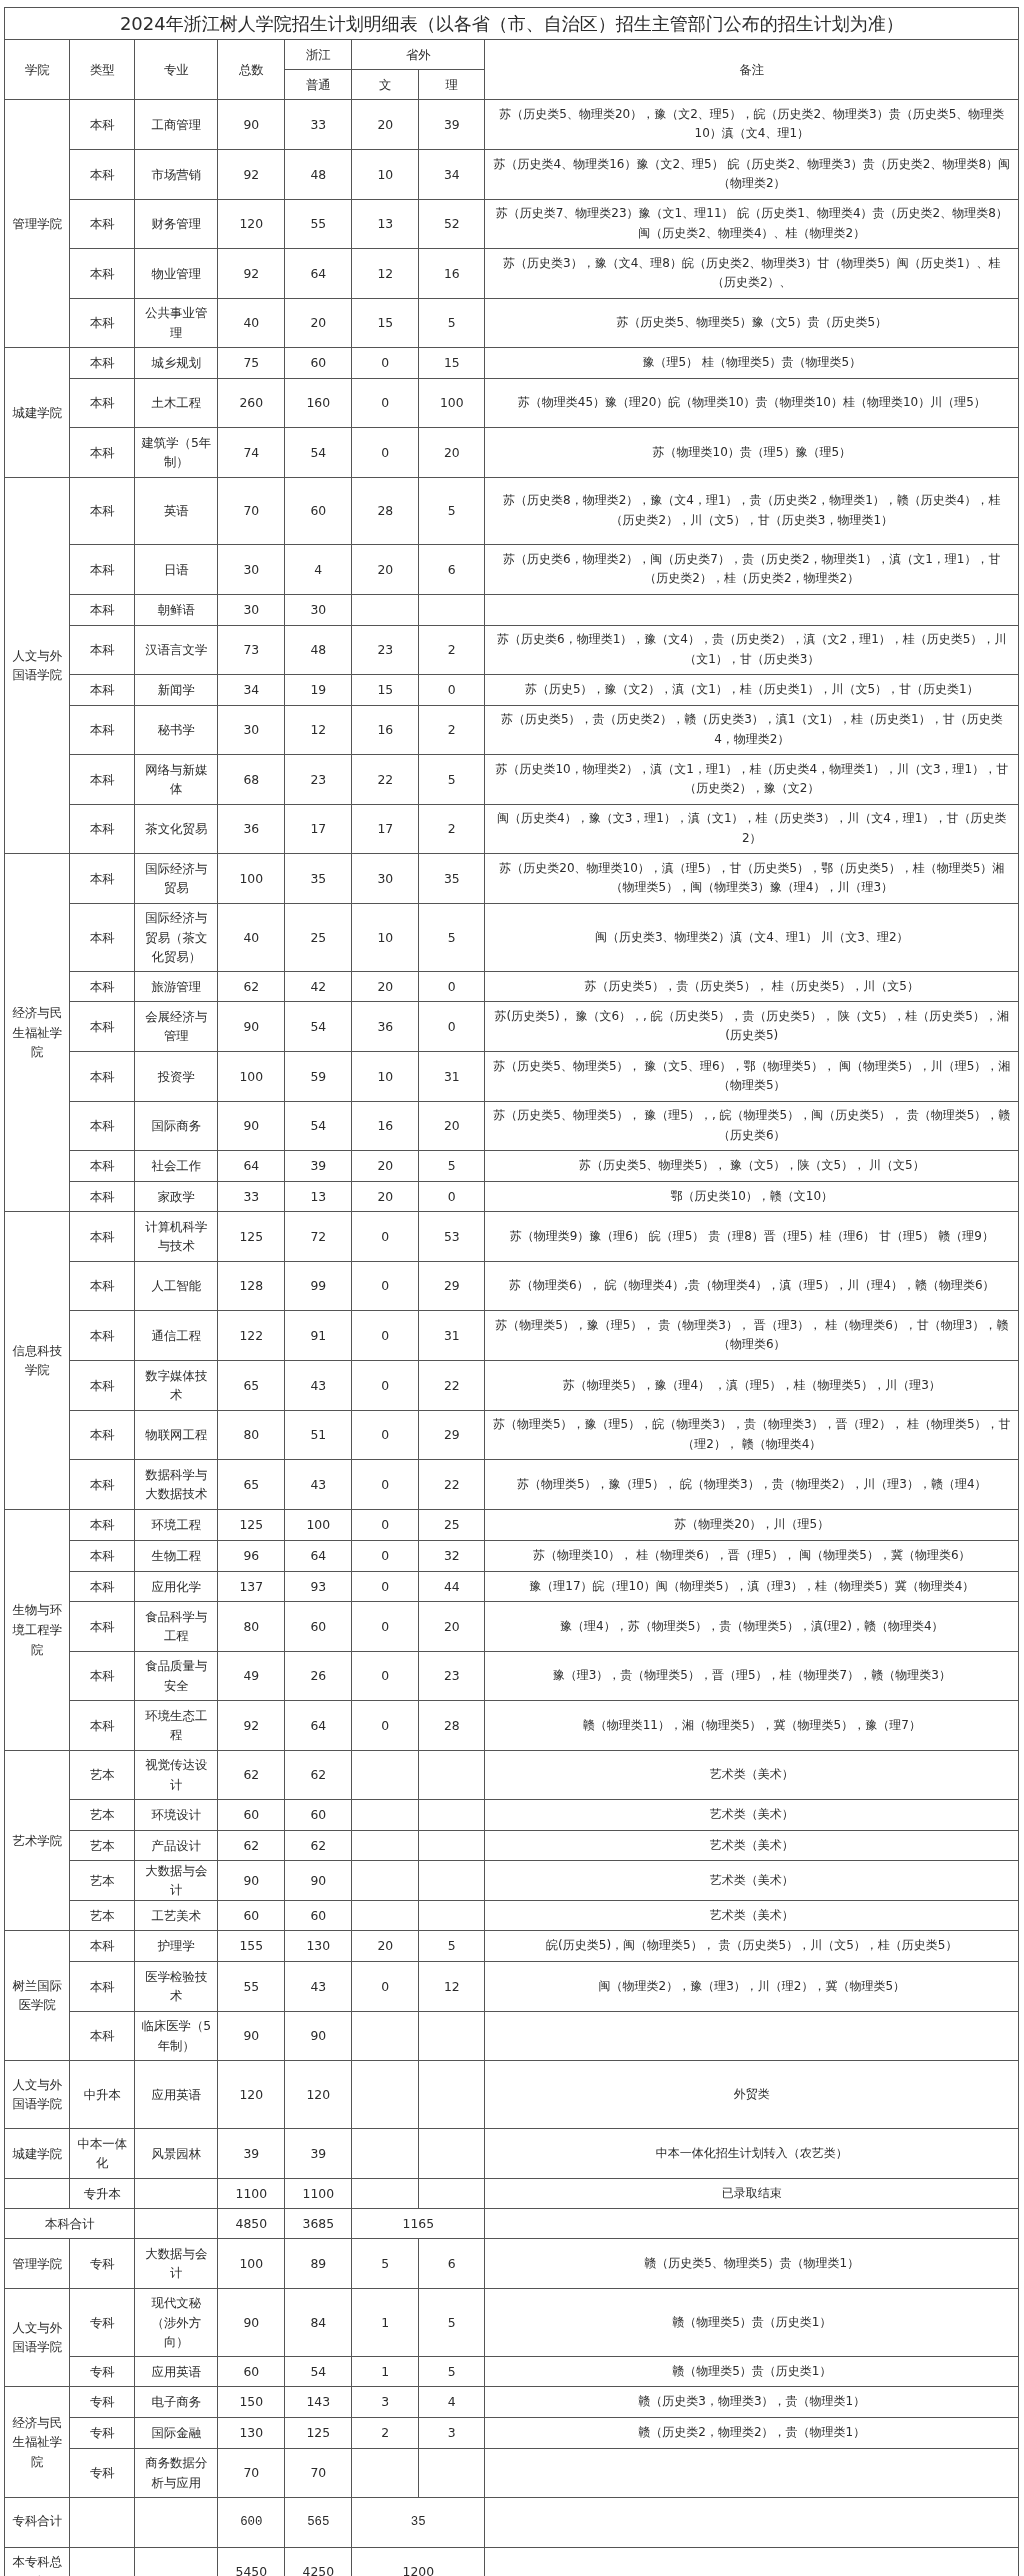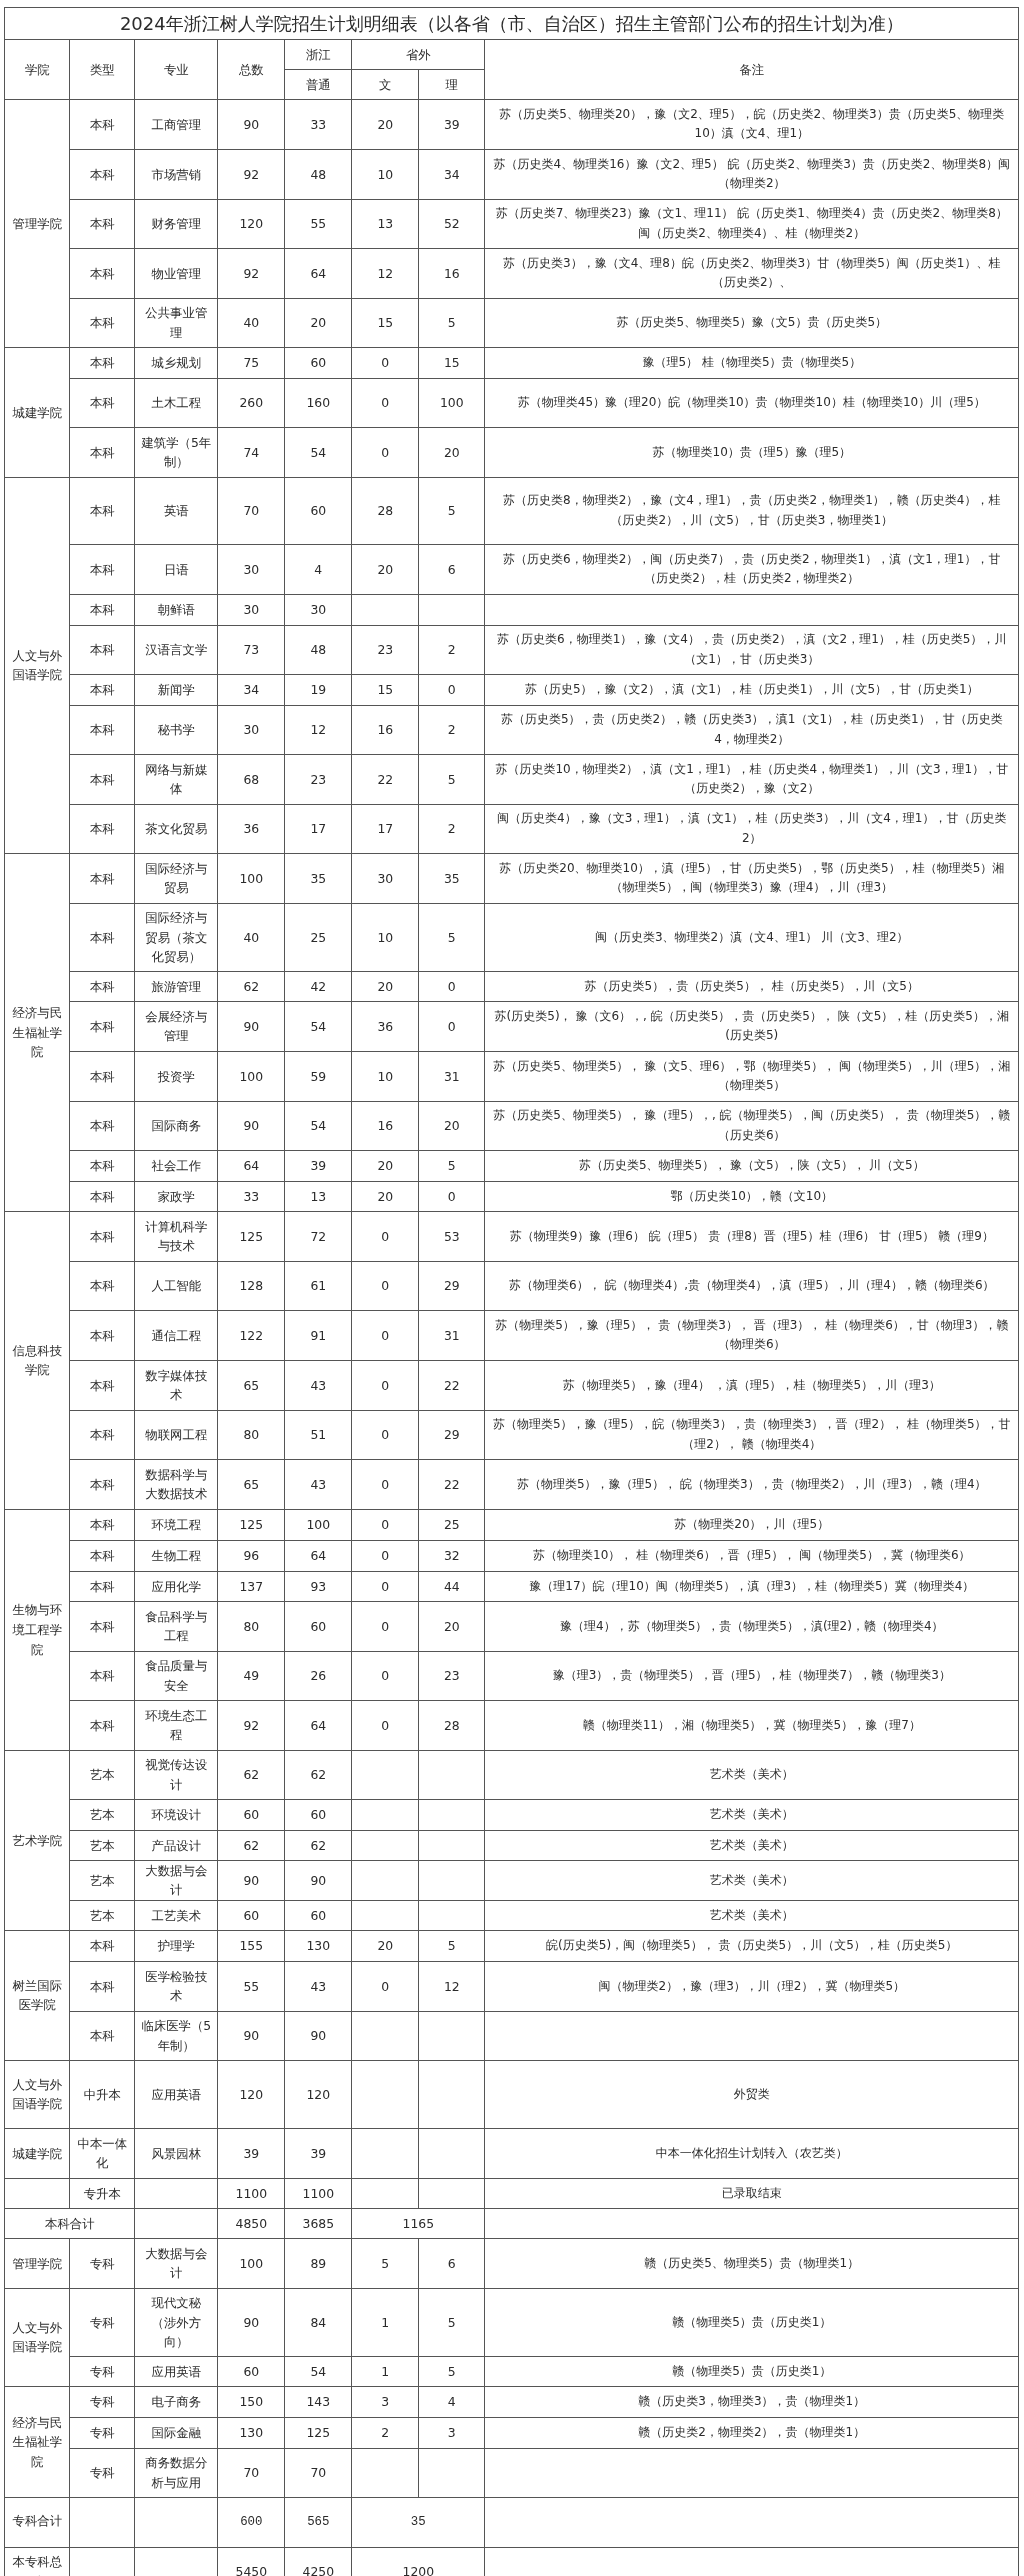--- a/index.html
+++ b/index.html
@@ -281,21 +281,21 @@
         <td>125</td>
         <td>72</td>
         <td>0</td>
         <td>53</td>
         <td class="remark">苏（物理类9）豫（理6） 皖（理5） 贵（理8）晋（理5）桂（理6） 甘（理5） 赣（理9）</td>
       </tr>
       <tr style="height: 49px;">
         <td>本科</td>
         <td>人工智能</td>
         <td>128</td>
-        <td>61</td>
+        <td>99</td>
         <td>0</td>
         <td>29</td>
         <td class="remark">苏（物理类6）， 皖（物理类4）,贵（物理类4），滇（理5），川（理4），赣（物理类6）</td>
       </tr>
       <tr style="height: 50px;">
         <td>本科</td>
         <td>通信工程</td>
         <td>122</td>
         <td>91</td>
         <td>0</td>

